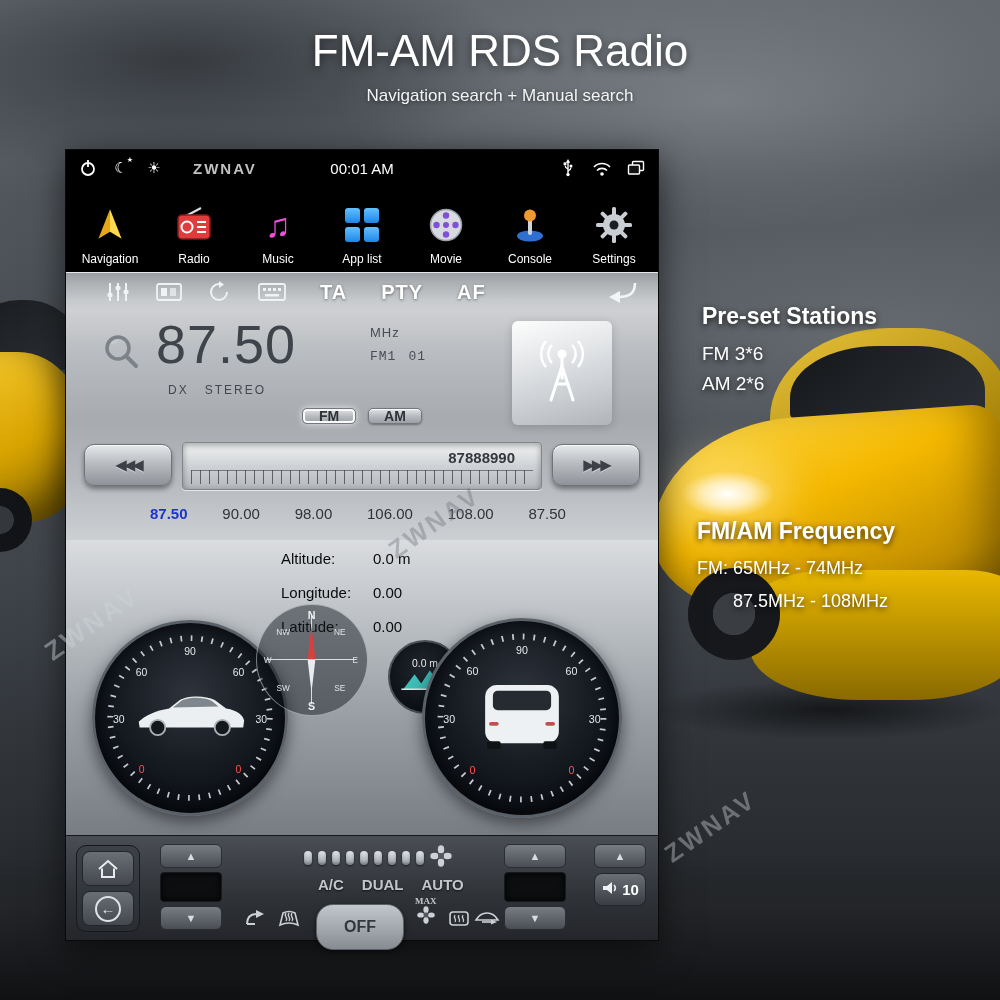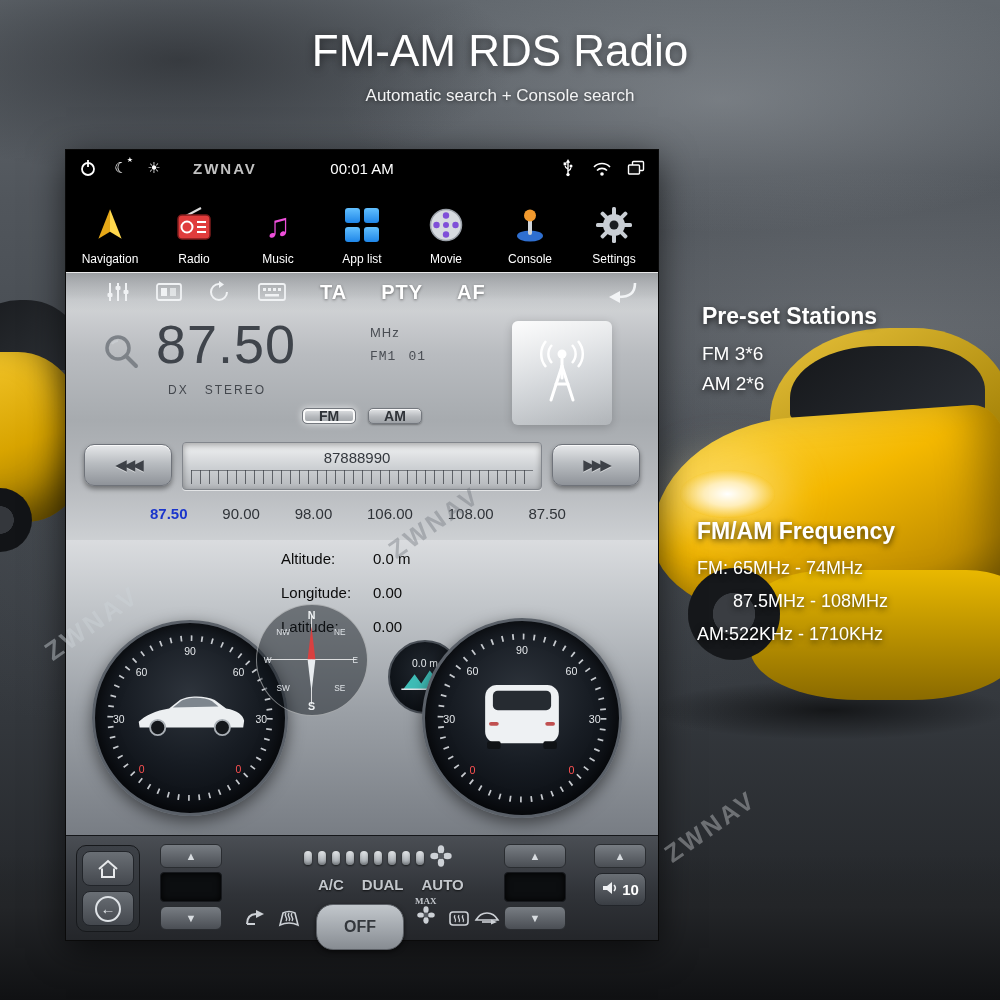--- a/index.html
+++ b/index.html
@@ -102,22 +102,22 @@
   .scale-zone { position:absolute; left:0; right:0; top:164px; height:62px; }
   .seek-btn { position:absolute; top:7px; width:88px; height:42px; border-radius:10px; cursor:pointer;
     background:linear-gradient(180deg,#e6e8ea,#b9bdc1 45%,#8f9399); border:1px solid #6f737a;
     box-shadow:0 3px 5px rgba(0,0,0,.4), inset 0 1px 0 rgba(255,255,255,.75);
     display:flex; align-items:center; justify-content:center; color:#3d4147; font-size:15px; letter-spacing:-3px;
     text-shadow:0 1px 0 rgba(255,255,255,.5); }
   .seek-left { left:18px; } .seek-right { right:18px; }
   .scale-bar { position:absolute; left:116px; right:116px; top:5px; height:48px; border-radius:4px;
     background:linear-gradient(180deg,#f2f3f4,#cfd2d5 50%,#b4b7bb); border:1px solid #82868c;
     box-shadow:inset 0 2px 6px rgba(0,0,0,.35), 0 1px 0 rgba(255,255,255,.6); overflow:hidden; }
-  .scale-nums { position:absolute; left:16px; right:26px; top:6px; display:flex; justify-content:center;
-    color:#34383e; font-size:15px; }
+  .scale-nums { position:absolute; left:16px; right:26px; top:6px; display:flex; justify-content:flex-end;
+    color:#34383e; font-size:15px;font-weight:bold; }
   .scale-ticks { position:absolute; left:8px; right:8px; bottom:5px; height:14px;
     background:repeating-linear-gradient(90deg, rgba(60,64,70,.75) 0 1px, transparent 1px 9px);
     border-top:1px solid rgba(60,64,70,.6); }
   .preset-row { position:absolute; left:0; right:0; top:232px; display:flex; justify-content:space-between;
     padding:0 92px 0 84px; font-size:15px; color:#2f3338; }
   .preset { cursor:pointer; }
   .preset.active { color:#1a35cc; font-weight:bold; }
 
   
   .info-section { position:relative; height:295px;
@@ -205,21 +205,21 @@
     <div class="cr-shadow"></div>
     <div class="cr-roof"></div>
     <div class="cr-window"></div>
     <div class="cr-body"></div>
     <div class="cr-hood"></div>
     <div class="cr-headlight"></div>
     <div class="cr-wheel"></div>
   </div>
 
   <div class="title">FM-AM RDS Radio</div>
-  <div class="subtitle">Automatic search + Console search</div>
+  <div class="subtitle">Navigation search + Manual search</div>
 
   <div class="device">
 
     <div class="statusbar">
       <div class="sb-left">
         <span class="sb-icon">
           <svg width="18" height="18" viewBox="0 0 18 18">
               <circle cx="9" cy="10" r="6" fill="none" stroke="#fff" stroke-width="1.8"></circle>
               <line x1="9" y1="1" x2="9" y2="8" stroke="#fff" stroke-width="1.8"></line>
             </svg>
@@ -669,20 +669,19 @@
 
   <div class="annot annot-presets">
     <div class="annot-title">Pre-set Stations</div>
     <div class="annot-line">FM 3*6</div>
     <div class="annot-line">AM 2*6</div>
   </div>
   <div class="annot annot-freq">
     <div class="annot-title">FM/AM Frequency</div>
     <div class="annot-line">FM: 65MHz - 74MHz</div>
     <div class="annot-line indent">87.5MHz - 108MHz</div>
-    <div class="annot-line">AM:522KHz - 1710KHz</div>
   </div>
 
   <div class="wm wm-1">ZWNAV</div>
   <div class="wm wm-2">ZWNAV</div>
   <div class="wm wm-3">ZWNAV</div>
 
 </div>
 
 </body></html>

